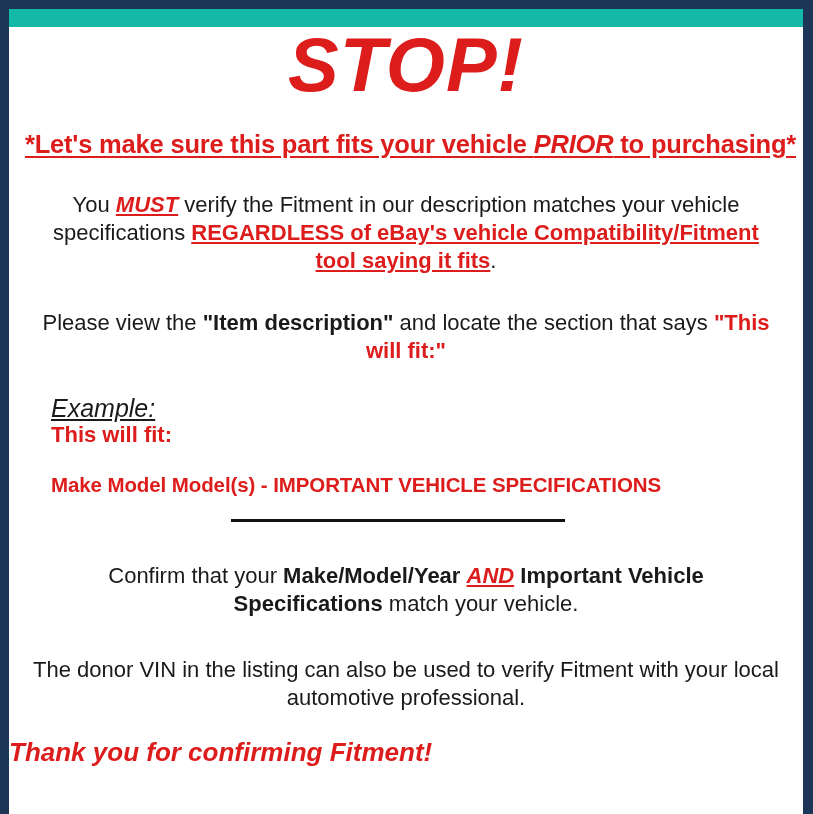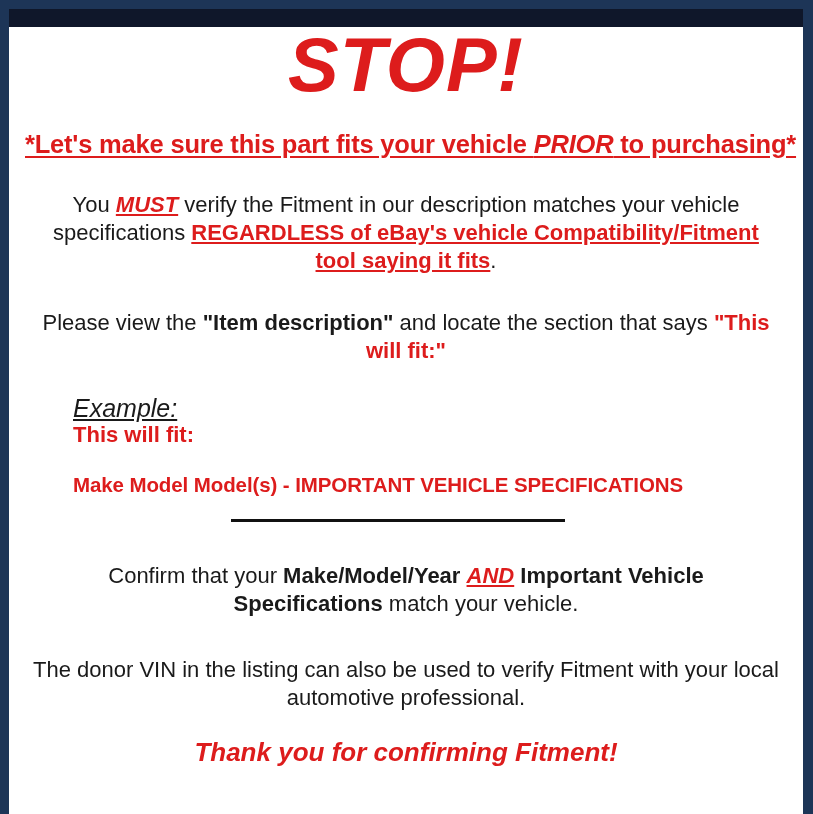--- a/index.html
+++ b/index.html
@@ -13,21 +13,21 @@
     height: 814px;
     overflow: hidden;
     font-family: "Liberation Sans", sans-serif;
   }
 
   
   #notice-card {
     box-sizing: border-box;
     width: 813px;
     height: 814px;
-    background: #0f172a;
+    background: #14b8a6;
     border-top: 9px solid #1d3557;
     border-left: 9px solid #1d3557;
     border-right: 10px solid #1d3557;
     border-bottom: 12px solid #1d3557;
     position: relative;
   }
   #notice-inner {
     box-sizing: border-box;
     width: 100%;
     height: 100%;
@@ -98,21 +98,21 @@
     font-weight: bold;
   }
   .para .emph-red-b {
     color: #dd1c1c;
     font-weight: bold;
   }
 
   
   #example-block {
     margin: 30px 0 0 0;
-    padding-left: 64px;
+    padding-left: 42px;
     text-align: left;
   }
   #example-label {
     color: #1a1a1a;
     font-size: 25px;
     font-style: italic;
     text-decoration: underline;
     text-underline-offset: 2px;
     line-height: 1.05;
     display: inline-block;
@@ -140,21 +140,20 @@
     padding-left: 222px;
   }
   #divider {
     width: 334px;
     height: 3px;
     background: #111111;
   }
 
   
   #thanks {
-    text-align: center;
     color: #dd1c1c;
     font-weight: bold;
     font-style: italic;
     font-size: 26px;
     line-height: 1.1;
     margin-top: 27px;
   }
 </style>
 </head>
 <body>

